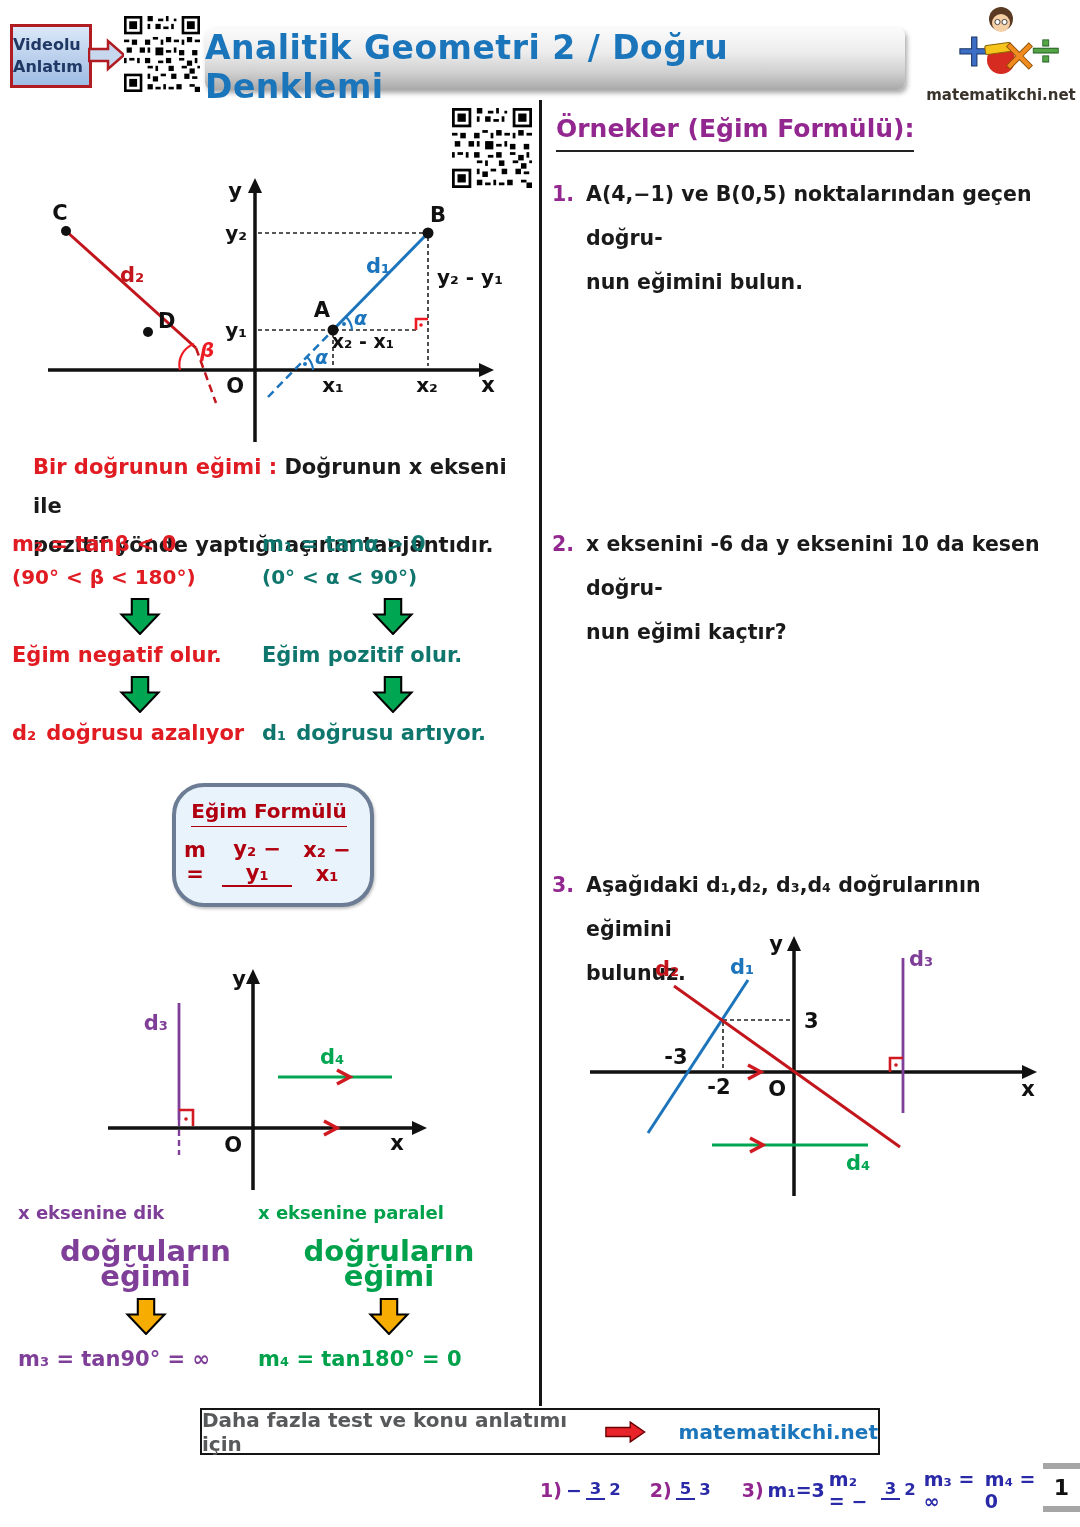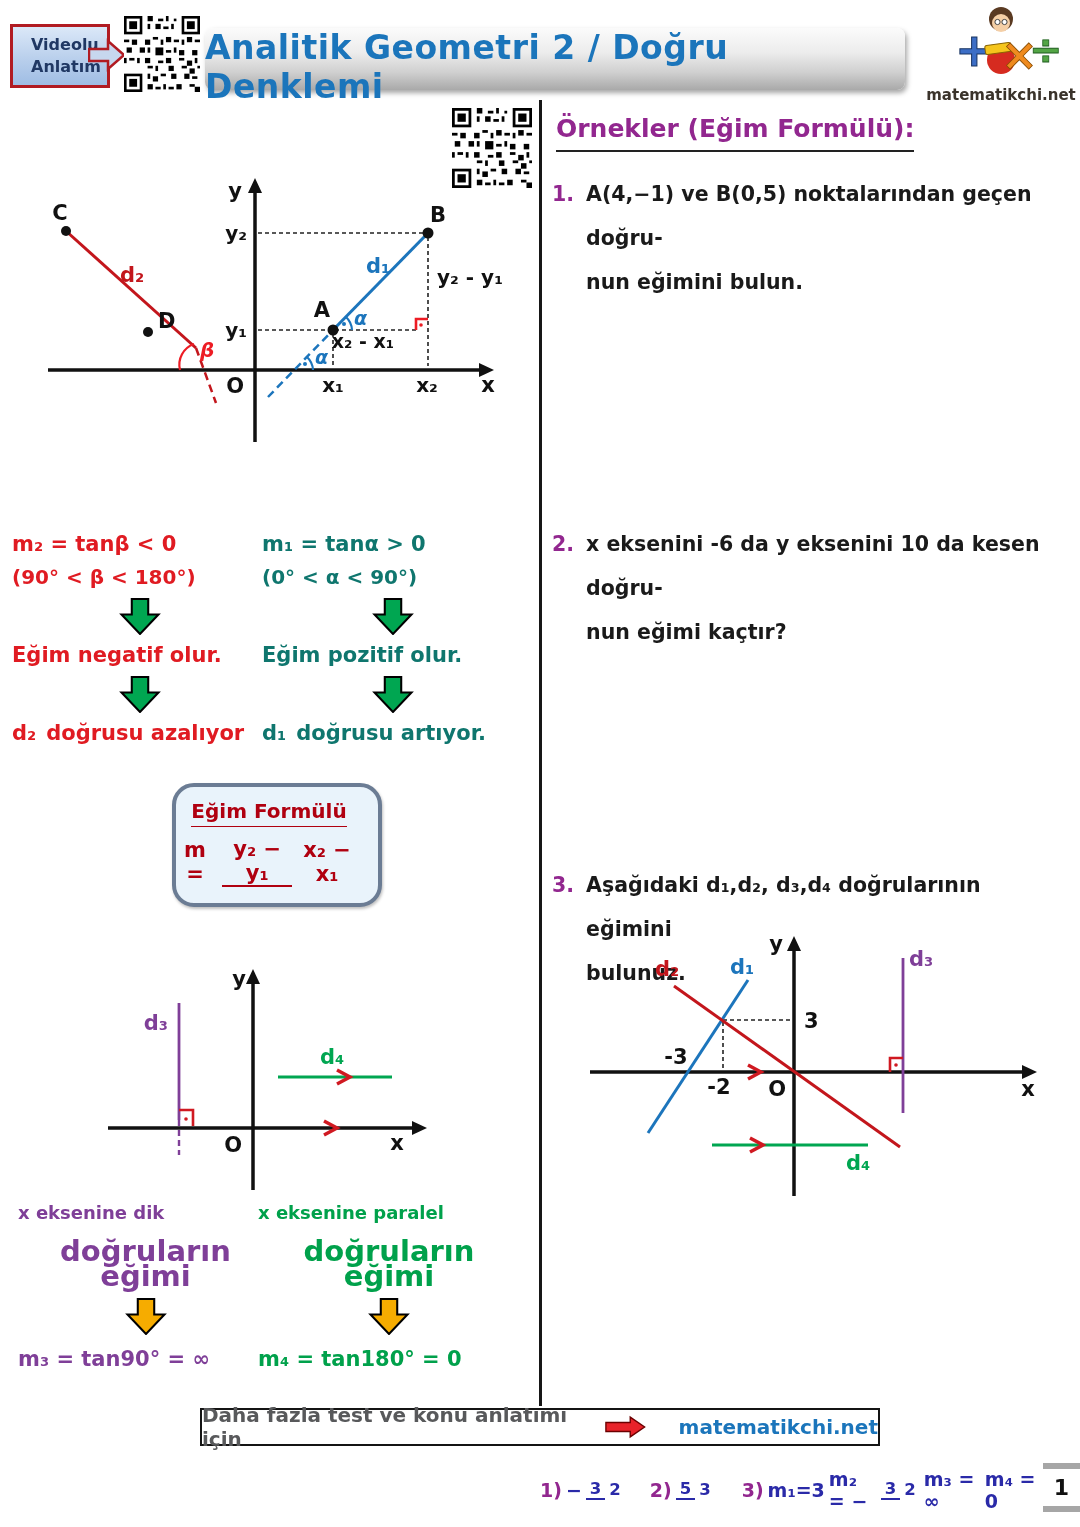--- a/index.html
+++ b/index.html
@@ -8,21 +8,21 @@
   .abs{position:absolute;}
 
   
   .red{color:#e01b22;}
   .navy{color:#0f766e;}
   .blk{color:#1a1a1a;}
 
   
   .video-badge{left:10px;top:24px;width:76px;height:58px;border:3px solid #b11b22;
     background:linear-gradient(180deg,#dbe8f8 0%,#b9cfec 55%,#9fbde4 100%);
-    display:flex;flex-direction:column;justify-content:center;padding-left:18px;gap:4px;}
+    display:flex;flex-direction:column;justify-content:center;padding-left:0;gap:4px;}
   .video-badge div{font-size:16px;color:#203864;line-height:18px;}
   .badge-arrow{left:88px;top:38px;}
   .qr1{left:124px;top:16px;}
   .qr2{left:452px;top:108px;}
   .title-bar{left:205px;top:28px;width:700px;height:62px;border-radius:8px;
     background:linear-gradient(180deg,#fbfbfb 0%,#ececec 40%,#cfcfcf 72%,#a9a9a9 100%);
     box-shadow:2px 3px 5px rgba(0,0,0,.35);display:flex;align-items:flex-start;justify-content:center;}
   .title-bar span{font-size:33px;color:#1b75bb;letter-spacing:.5px;}
   .logo{left:925px;top:4px;width:152px;text-align:center;}
   .logo-text{font-size:15px;color:#3a332b;margin-top:-2px;}
@@ -38,21 +38,21 @@
   .col-pos{left:262px;top:532px;width:262px;}
   .f1{font-size:21px;}
   .f2{font-size:20px;margin-top:9px;}
   .res{font-size:21px;}
   .fin{font-size:21px;display:flex;gap:10px;align-items:baseline;justify-content:center;}
   .down-arrow{margin:9px auto 8px auto;display:block;}
   .ga{fill:#00a651;stroke:#000;stroke-width:2;}
   .ya{fill:#f6ac00;stroke:#000;stroke-width:2;}
 
   .formula-box{left:172px;top:783px;width:186px;background:#e9f3fb;border:4px solid #6b7c94;
-    border-radius:22px;padding:12px 16px 16px 0;text-align:center;box-shadow:1px 2px 3px rgba(0,0,0,.25);}
+    border-radius:32px;padding:12px 8px 16px 0;text-align:center;box-shadow:1px 2px 3px rgba(0,0,0,.25);}
   .fb-title{font-size:20px;color:#b00010;display:inline-block;border-bottom:1.8px solid #b00010;padding-bottom:3px;}
   .fb-row{margin-top:10px;font-size:21px;color:#b00010;display:flex;justify-content:center;align-items:center;gap:8px;}
 
   .frac{display:inline-flex;flex-direction:row;align-items:center;line-height:1.15;vertical-align:middle;}
   .frac .fnum{border-bottom:2px solid currentColor;padding:0 4px;}
   .frac .fden{padding:0 4px;}
 
   .col-dik{left:18px;top:1200px;width:255px;color:#7f3f98;}
   .col-par{left:258px;top:1200px;width:262px;color:#00a14b;}
   .vh1{font-size:18px;line-height:25px;}
@@ -61,21 +61,21 @@
 
   
   .right-title{left:556px;top:114px;font-size:25px;color:#92278f;border-bottom:2.2px solid #222;padding-bottom:7px;}
   .example{width:505px;display:flex;gap:12px;font-size:20.5px;line-height:44px;color:#1a1a1a;}
   .ex1{left:552px;top:172px;}
   .ex2{left:552px;top:522px;}
   .ex3{left:552px;top:863px;}
   .ex-num{color:#92278f;}
 
   
-  .promo-box{left:200px;top:1408px;width:680px;height:38px;border:2.5px solid #141414;background:#fff;
+  .promo-box{left:200px;top:1408px;width:680px;height:47px;border:2.5px solid #141414;background:#fff;
     display:flex;align-items:center;justify-content:flex-end;gap:32px;box-sizing:border-box;}
   .promo-box .ptext{font-size:20px;color:#58595b;}
   .promo-box .psite{font-size:20px;color:#1b75bb;}
   .answers{left:540px;top:1458px;width:500px;height:64px;display:flex;align-items:center;gap:13px;font-size:19px;color:#2a2aa8;}
   .answers .frac{font-size:16.5px;}
   .agrp{display:inline-flex;align-items:center;gap:4px;}
   .albl{color:#92278f;}
   .page-num{left:1043px;top:1463px;width:37px;text-align:center;}
   .page-num .bar{height:6px;background:#a6a6a6;}
   .page-num .num{font-size:22px;color:#111;line-height:37px;}
@@ -244,20 +244,27 @@
     <circle cx="421" cy="325" r="1.8" fill="#ed1c24"></circle>
 
     <text x="247" y="240" font-size="20" text-anchor="end" fill="#111">y₂</text>
     <text x="247" y="337" font-size="20" text-anchor="end" fill="#111">y₁</text>
     <text x="333" y="392" font-size="20" text-anchor="middle" fill="#111">x₁</text>
     <text x="427" y="392" font-size="20" text-anchor="middle" fill="#111">x₂</text>
     <text x="470" y="284" font-size="20" text-anchor="middle" fill="#111">y₂ - y₁</text>
     <text x="363" y="348" font-size="19" text-anchor="middle" fill="#111">x₂ - x₁</text>
   </svg>
 
+  <div class="abs slope-def">
+    <div>
+      <span class="red">Bir doğrunun eğimi :</span>
+      <span class="blk">Doğrunun x ekseni ile</span>
+    </div>
+    <div class="blk">pozitif yönde yaptığı açının tanjantıdır.</div>
+  </div>
 
   <div class="abs stack col-neg red">
     <div class="f1">m₂ = tanβ &lt; 0</div>
     <div class="f2">(90° &lt; β &lt; 180°)</div>
     <svg class="down-arrow" width="42" height="37" viewBox="0 0 40 36">
       <polygon class="ga" points="12,1 28,1 28,16 38,16 20,35 2,16 12,16"></polygon>
     </svg>
     <div class="res">Eğim negatif olur.</div>
     <svg class="down-arrow" width="42" height="37" viewBox="0 0 40 36">
       <polygon class="ga" points="12,1 28,1 28,16 38,16 20,35 2,16 12,16"></polygon>

